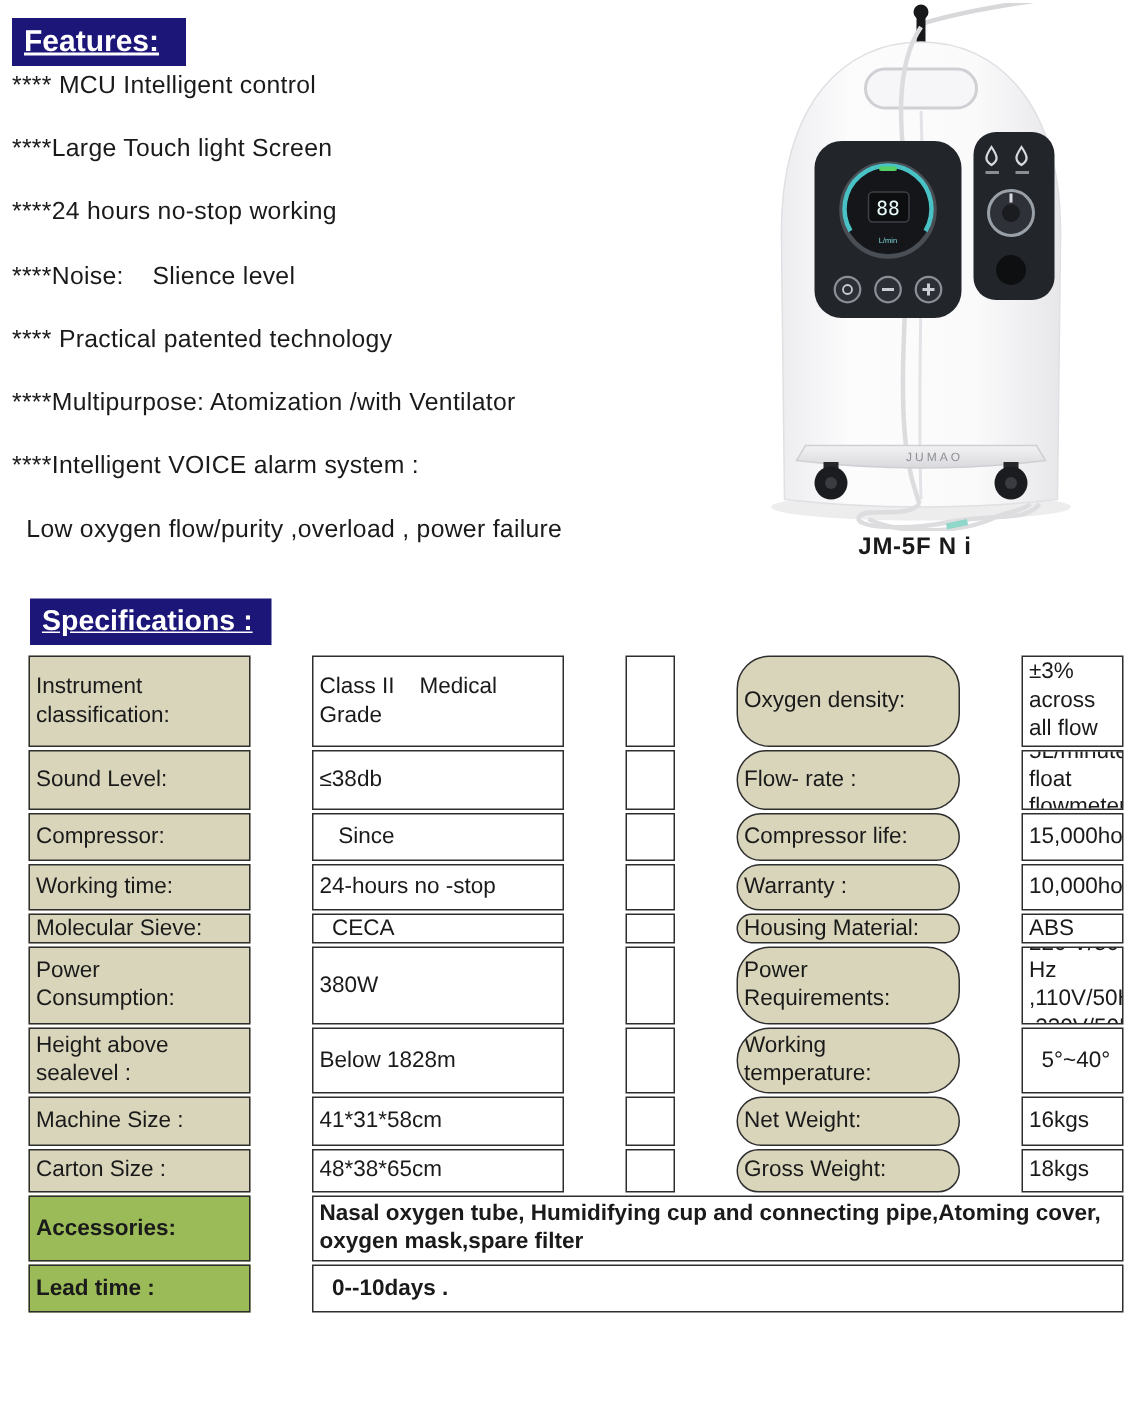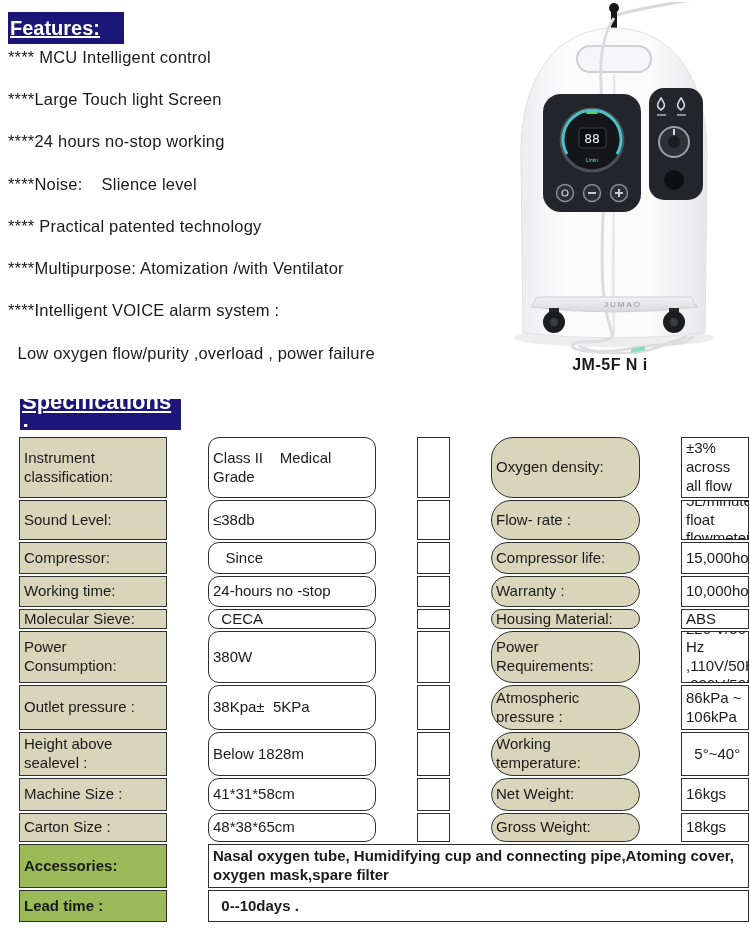--- a/index.html
+++ b/index.html
@@ -4,24 +4,24 @@
 <style>
   html,body{margin:0;padding:0;background:#888;}
   .page{
     position:relative;width:750px;height:934px;background:#ffffff;
     margin:0 auto;overflow:hidden;
     font-family:"Liberation Sans",sans-serif;color:#1a1a1a;
   }
   
   .hdr{
     position:absolute;color:#fff;font-weight:bold;text-decoration:underline;
-    display:flex;align-items:center;padding:0 2px;box-sizing:border-box;
+    display:flex;align-items:center;padding:0 8px;box-sizing:border-box;
   }
   .hdr-features{left:8px;top:12px;width:116px;height:32px;font-size:20px;}
-  .hdr-specs{left:20px;top:399px;width:161px;height:31px;font-size:22px;text-decoration:underline;}
+  .hdr-specs{left:20px;top:399px;width:161px;height:31px;font-size:19px;text-decoration:underline;}
   
   .features{position:absolute;left:8px;top:36px;width:470px;}
   .feature-item{
     height:42.3px;display:flex;align-items:center;font-size:16.5px;
     white-space:pre-wrap;letter-spacing:.2px;
   }
   
   .product-art{position:absolute;left:483px;top:2px;width:262px;height:352px;}
   .model-label{
     position:absolute;left:520px;top:356px;width:180px;text-align:center;
@@ -34,21 +34,21 @@
     border:1px solid #2e2e2e;box-sizing:border-box;display:flex;
     align-items:center;padding:1px 3px 1px 4px;font-size:15px;
     white-space:pre-wrap;line-height:1.25;overflow:hidden;
   }
   .cell + .cell{margin-left:-1px;}
   .lbl{background:#d9d5bb;}
   .val{background:#ffffff;}
   .green{background:#9bbb59;font-weight:bold;}
   .bold{font-weight:bold;}
   .c1{width:148px;flex:none;}
-  .c2{width:168px;flex:none;border-radius:11px;}
+  .c2{width:168px;flex:none;}
   .c3{width:33px;flex:none;background:#fff;padding:0;}
   .c4{width:149px;flex:none;border-radius:22px;}
   .c5{flex:1;}
   .cspan{flex:1;}
 </style>
 </head>
 <body>
 
 <div class="page">
 
@@ -210,27 +210,20 @@
 
     <div class="trow" style="height:52px">
       <div class="cell lbl c1">Power Consumption:</div>
       <div class="cell val c2">380W</div>
       <div class="cell c3"></div>
       <div class="cell lbl c4">Power Requirements:</div>
       <div class="cell val c5">220 V/50 Hz
 ,110V/50Hz ,230V/50Hz</div>
     </div>
 
-    <div class="trow" style="height:45px">
-      <div class="cell lbl c1">Outlet pressure :</div>
-      <div class="cell val c2">38Kpa±  5KPa</div>
-      <div class="cell c3"></div>
-      <div class="cell lbl c4">Atmospheric pressure :</div>
-      <div class="cell val c5">86kPa ~ 106kPa</div>
-    </div>
 
     <div class="trow" style="height:44px">
       <div class="cell lbl c1">Height above sealevel :</div>
       <div class="cell val c2">Below 1828m</div>
       <div class="cell c3"></div>
       <div class="cell lbl c4">Working temperature:</div>
       <div class="cell val c5">  5°~40°</div>
     </div>
 
     <div class="trow" style="height:33px">

